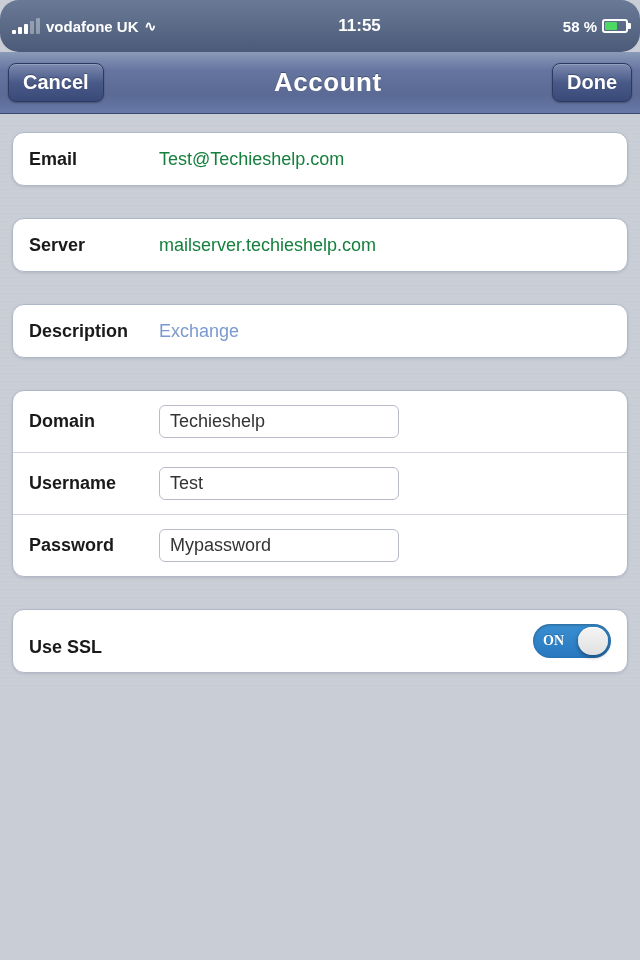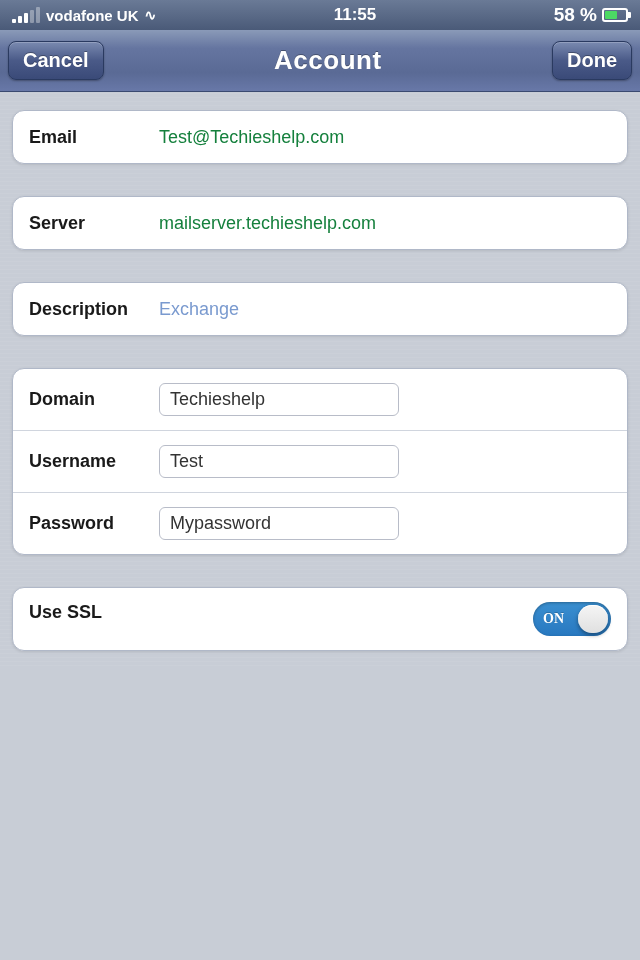--- a/index.html
+++ b/index.html
@@ -8,29 +8,30 @@
       width: 640px;
       height: 960px;
       font-family: -apple-system, 'Helvetica Neue', Helvetica, Arial, sans-serif;
       background: #c8cdd6;
       overflow: hidden;
     }
 
     
     .status-bar {
       width: 100%;
-      height: 30px;
+      height: 52px;
       background: linear-gradient(180deg, #6a7a96 0%, #4a5a78 100%);
       display: flex;
       align-items: center;
       justify-content: space-between;
       padding: 0 12px;
       color: white;
       font-size: 15px;
       font-weight: 600;
+      border-radius: 19px;
     }
 
     .status-left {
       display: flex;
       align-items: center;
       gap: 6px;
     }
 
     .signal-bars {
       display: flex;
@@ -55,21 +56,21 @@
 
     .status-center {
       font-size: 17px;
       font-weight: 700;
     }
 
     .status-right {
       display: flex;
       align-items: center;
       gap: 5px;
-      font-size: 19px;
+      font-size: 15px;
     }
 
     .battery-container {
       display: flex;
       align-items: center;
       gap: 3px;
     }
 
     .battery {
       width: 26px;
@@ -196,21 +197,21 @@
       border-radius: 6px;
       padding: 5px 10px;
       font-size: 18px;
       color: #333;
       min-width: 240px;
     }
 
     
     .toggle-container {
       display: flex;
-      align-items: flex-start;
+      align-items: flex-end;
       justify-content: space-between;
     }
 
     .toggle-switch {
       width: 78px;
       height: 34px;
       background: linear-gradient(180deg, #3a8fd0 0%, #2878c0 100%);
       border-radius: 17px;
       position: relative;
       display: flex;

